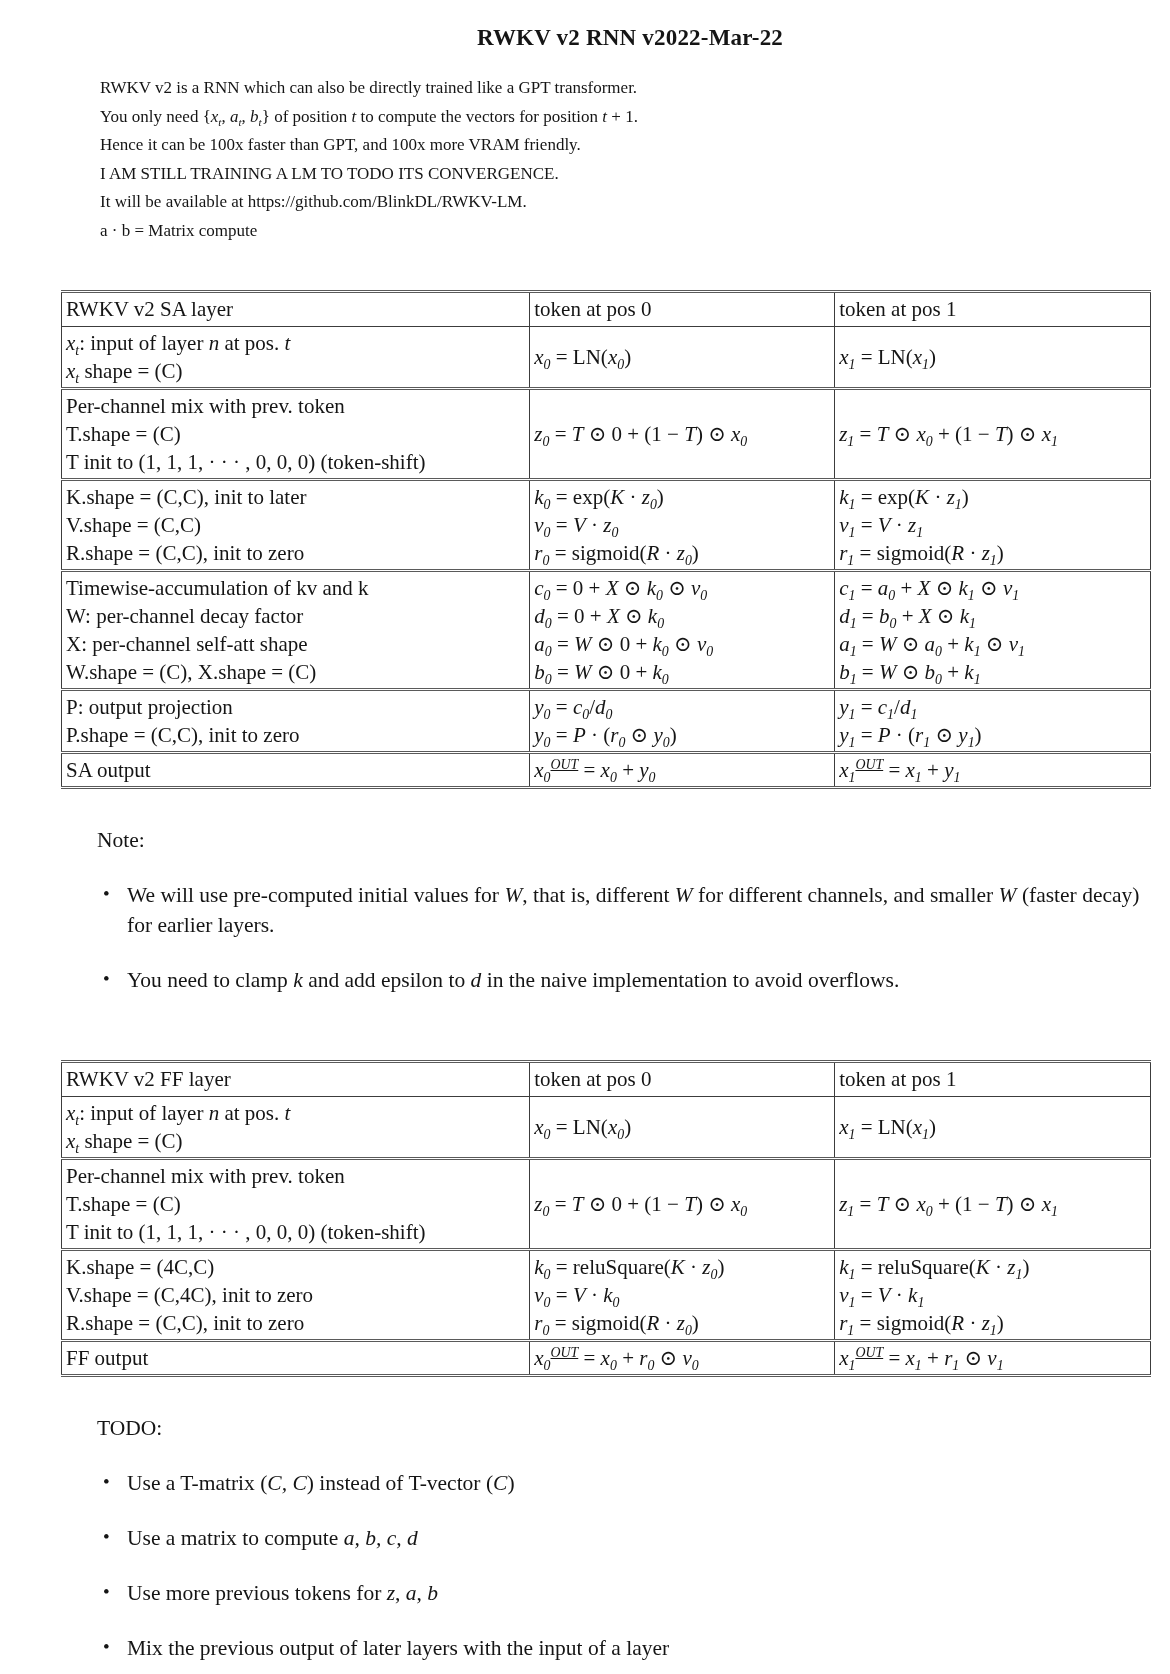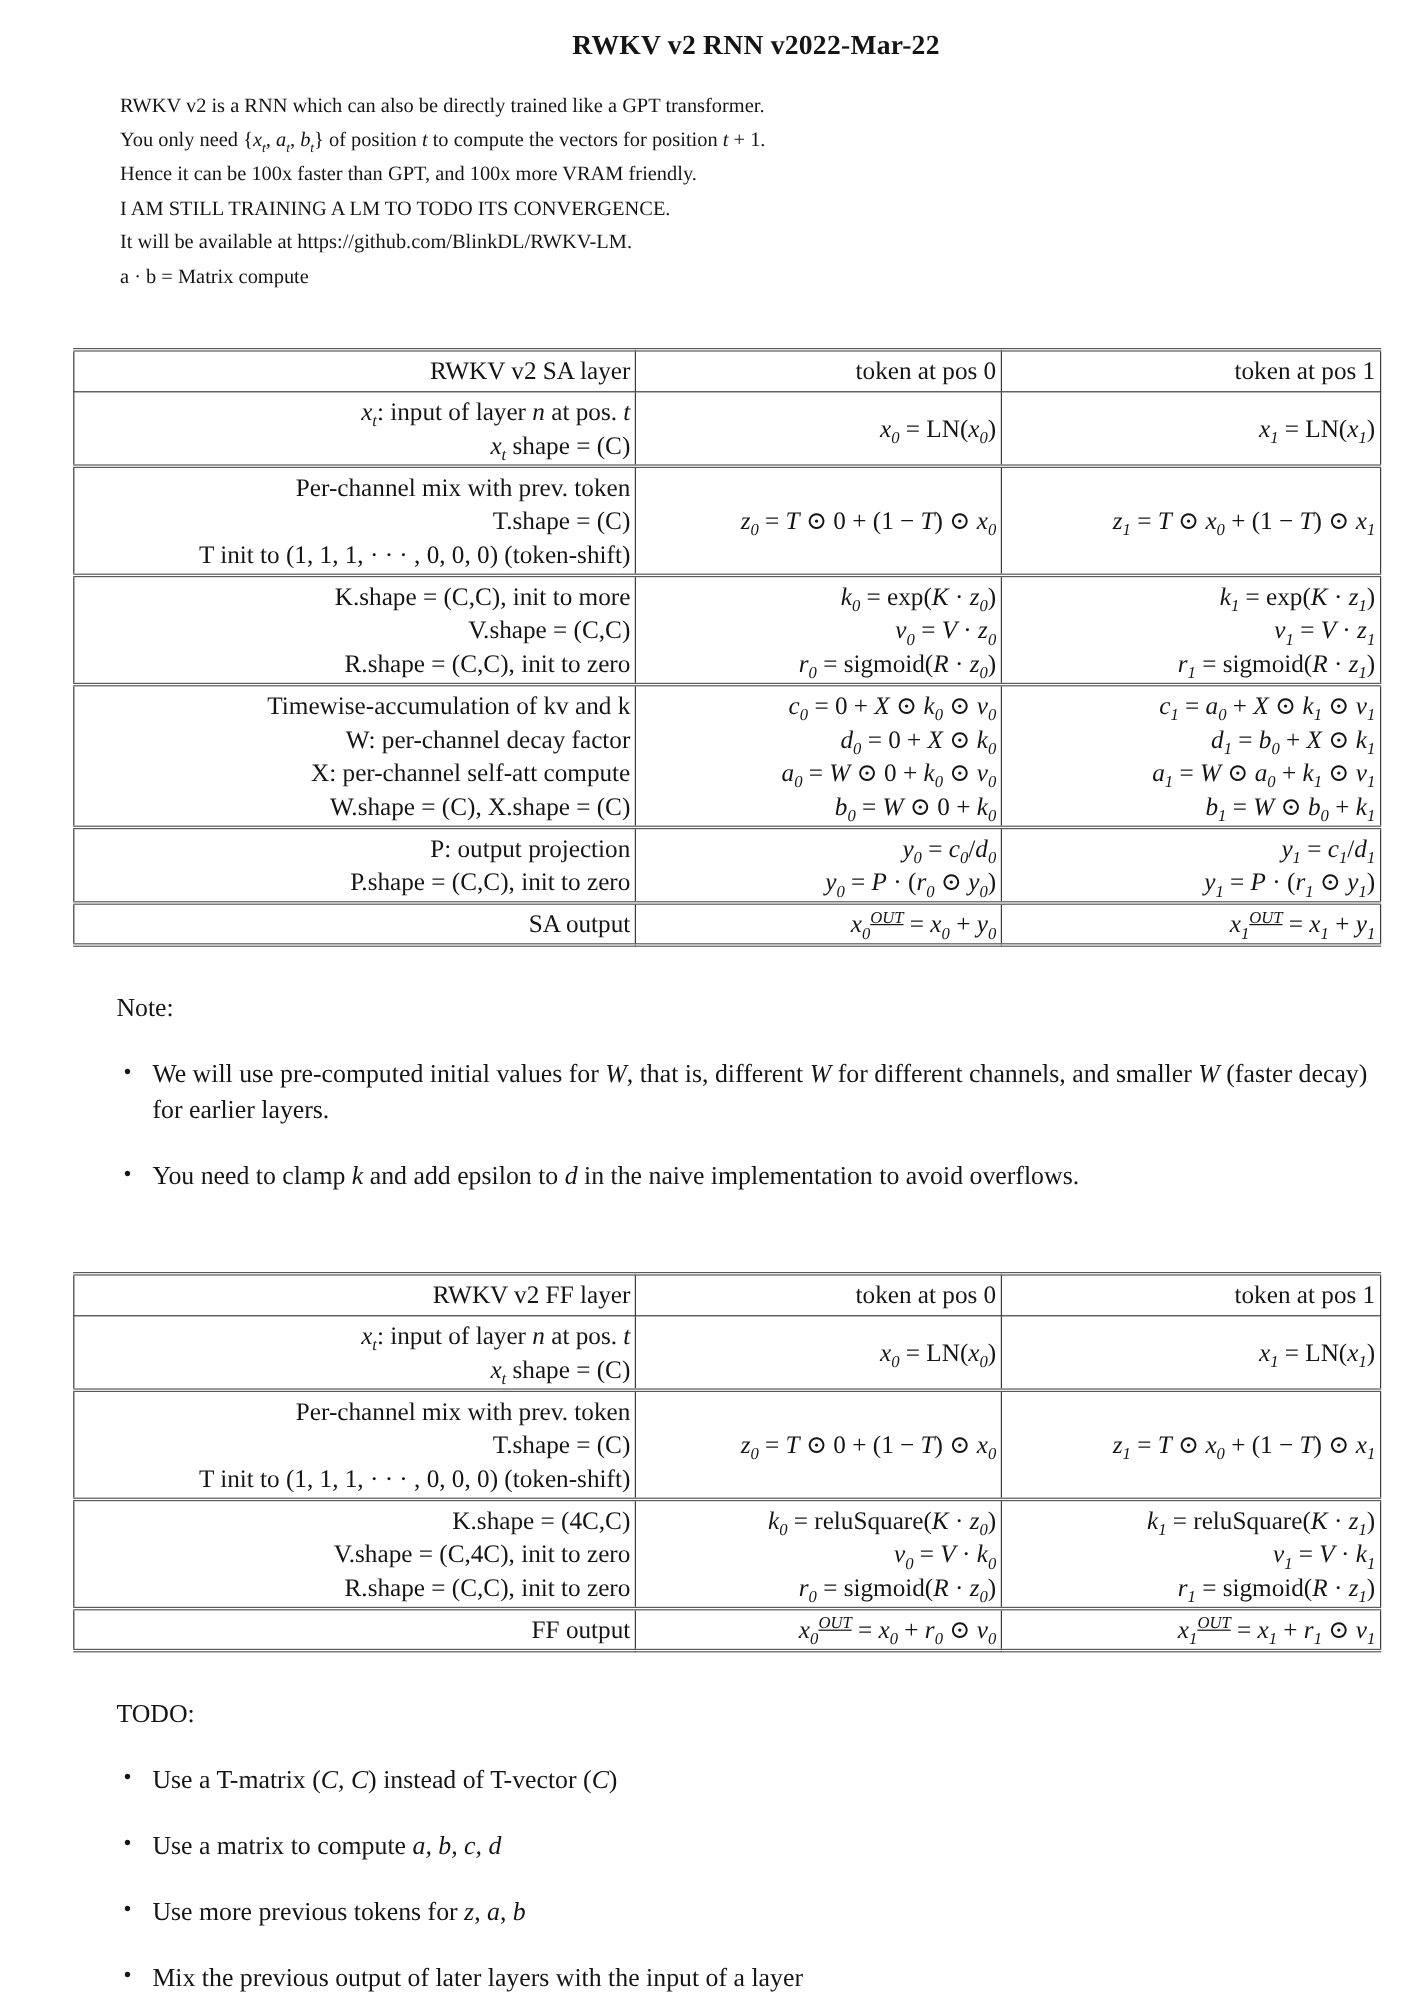--- a/index.html
+++ b/index.html
@@ -4,21 +4,21 @@
 <style>
   html,body { margin:0; padding:0; background:#ffffff; }
   body { color:#151515; font-family:"Liberation Serif","DejaVu Serif","DejaVu Sans",serif; }
   .page { width:1170px; height:1674px; box-sizing:border-box; padding-top:25px; overflow:hidden; background:#fff;margin-left:45px; }
   .title { font-size:23px; font-weight:bold; text-align:center; margin:0 0 23px 0; letter-spacing:0.2px; }
   .intro { margin-left:55px; margin-right:40px; font-size:17px; line-height:28.5px; }
   .intro .line { white-space:nowrap; }
 
   table.eqtable { border-collapse:collapse; table-layout:fixed; margin-left:16px; width:1090px;
                   font-size:21px; border:1px solid #3c3c3c; border-top:3px double #5a5a5a; border-bottom:3px double #5a5a5a; }
-  table.eqtable th, table.eqtable td { border:1px solid #3c3c3c; text-align:right; vertical-align:middle;
+  table.eqtable th, table.eqtable td { border:1px solid #3c3c3c; text-align:left; vertical-align:middle;
                   padding:2px 4px; font-weight:normal; line-height:28px; }
   table.eqtable tr.dbl td { border-top:3px double #5a5a5a; }
   table.eqtable th { line-height:29px; }
   .tl { line-height:28px; }
   sub { font-size:0.66em; line-height:0; }
   sup { font-size:0.66em; line-height:0;text-decoration:underline; }
   i { font-style:italic; }
 
   .sect-head { font-size:21.5px; margin:39px 0 27px 52px; }
   ul.bullets { list-style:none; margin:0 0 0 54px; padding:0; font-size:21.5px; line-height:30px; max-width:1050px; }
@@ -77,40 +77,40 @@
       </td>
       <td>
         <div class="tl"><i>z<sub>0</sub></i> = <i>T</i> ⊙ 0 + (1 − <i>T</i>) ⊙ <i>x<sub>0</sub></i></div>
       </td>
       <td>
         <div class="tl"><i>z<sub>1</sub></i> = <i>T</i> ⊙ <i>x<sub>0</sub></i> + (1 − <i>T</i>) ⊙ <i>x<sub>1</sub></i></div>
       </td>
     </tr>
     <tr class="dbl">
       <td>
-        <div class="tl">K.shape = (C,C), init to more</div>
+        <div class="tl">K.shape = (C,C), init to later</div>
         <div class="tl">V.shape = (C,C)</div>
         <div class="tl">R.shape = (C,C), init to zero</div>
       </td>
       <td>
         <div class="tl"><i>k<sub>0</sub></i> = exp(<i>K</i> · <i>z<sub>0</sub></i>)</div>
         <div class="tl"><i>v<sub>0</sub></i> = <i>V</i> · <i>z<sub>0</sub></i></div>
         <div class="tl"><i>r<sub>0</sub></i> = sigmoid(<i>R</i> · <i>z<sub>0</sub></i>)</div>
       </td>
       <td>
         <div class="tl"><i>k<sub>1</sub></i> = exp(<i>K</i> · <i>z<sub>1</sub></i>)</div>
         <div class="tl"><i>v<sub>1</sub></i> = <i>V</i> · <i>z<sub>1</sub></i></div>
         <div class="tl"><i>r<sub>1</sub></i> = sigmoid(<i>R</i> · <i>z<sub>1</sub></i>)</div>
       </td>
     </tr>
     <tr class="dbl">
       <td>
         <div class="tl">Timewise-accumulation of kv and k</div>
         <div class="tl">W: per-channel decay factor</div>
-        <div class="tl">X: per-channel self-att compute</div>
+        <div class="tl">X: per-channel self-att shape</div>
         <div class="tl">W.shape = (C), X.shape = (C)</div>
       </td>
       <td>
         <div class="tl"><i>c<sub>0</sub></i> = 0 + <i>X</i> ⊙ <i>k<sub>0</sub></i> ⊙ <i>v<sub>0</sub></i></div>
         <div class="tl"><i>d<sub>0</sub></i> = 0 + <i>X</i> ⊙ <i>k<sub>0</sub></i></div>
         <div class="tl"><i>a<sub>0</sub></i> = <i>W</i> ⊙ 0 + <i>k<sub>0</sub></i> ⊙ <i>v<sub>0</sub></i></div>
         <div class="tl"><i>b<sub>0</sub></i> = <i>W</i> ⊙ 0 + <i>k<sub>0</sub></i></div>
       </td>
       <td>
         <div class="tl"><i>c<sub>1</sub></i> = <i>a<sub>0</sub></i> + <i>X</i> ⊙ <i>k<sub>1</sub></i> ⊙ <i>v<sub>1</sub></i></div>

